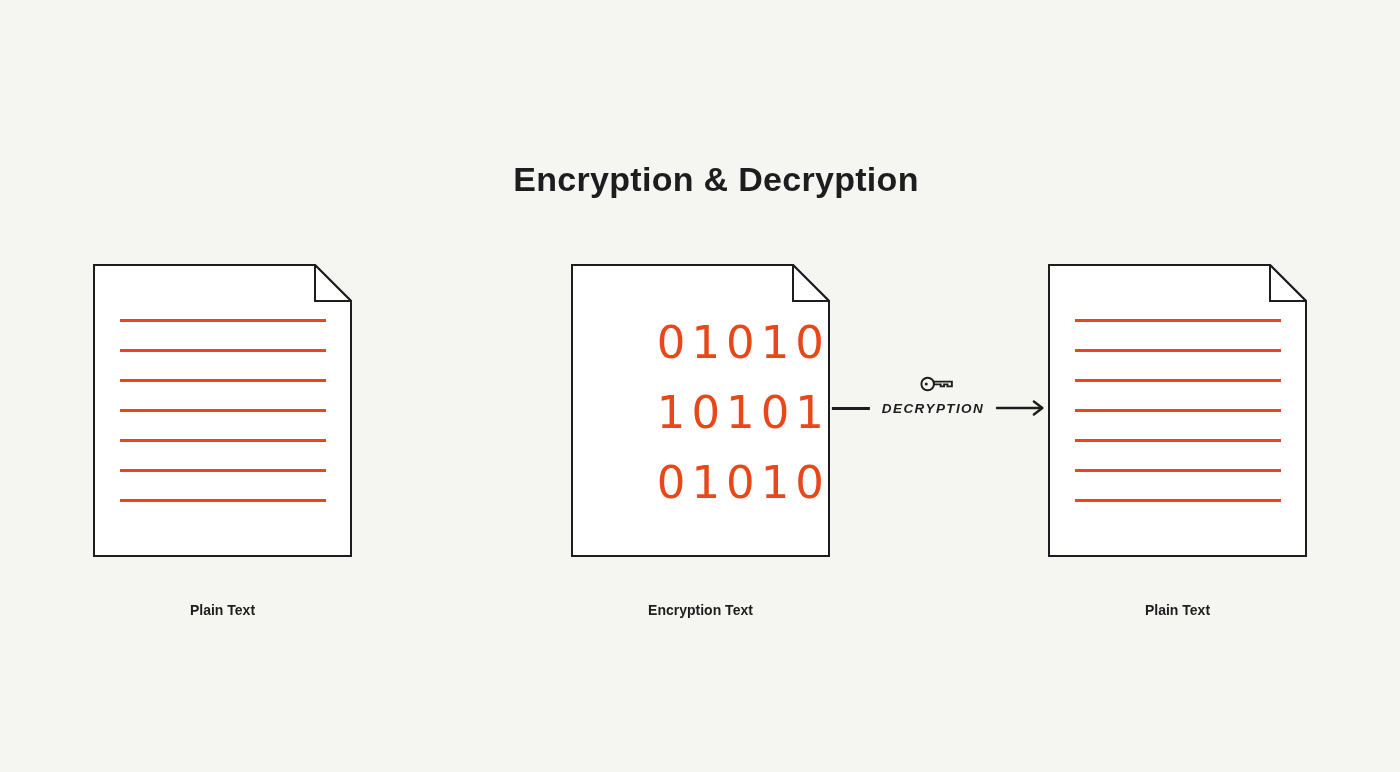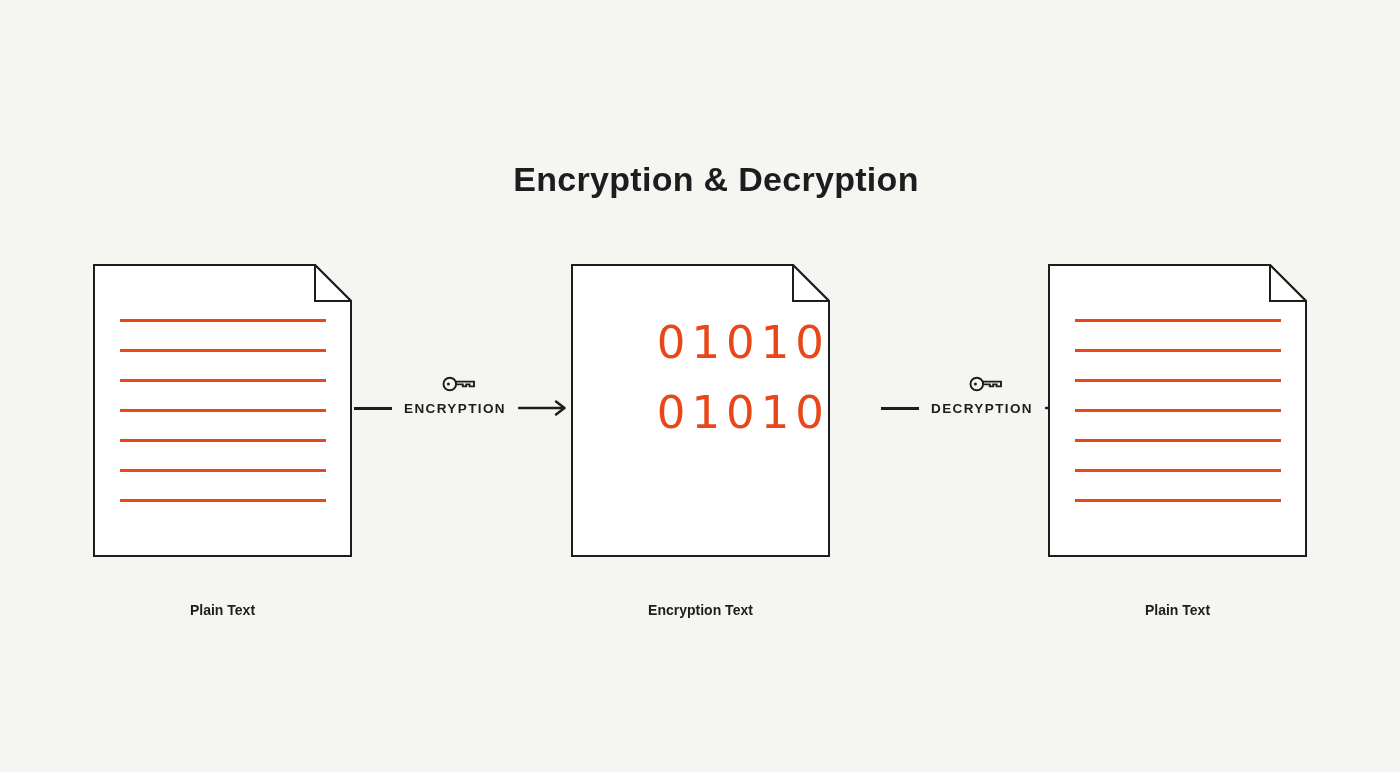--- a/index.html
+++ b/index.html
@@ -75,21 +75,21 @@
   .connector {
     position: absolute;
     top: 374px;
     transform: translateX(-50%);
     display: flex;
     flex-direction: column;
     align-items: center;
     color: var(--ink, #1D1D1F);
   }
   .connector.c1 { left: 461px; }
-  .connector.c2 { left: 988px; }
+  .connector.c2 { left: 939px; font-style: italic; }
 
   .key-svg { display: block; margin-bottom: 5px; }
   .key-svg .stroke { fill: none; stroke: currentColor; stroke-width: 1.9; stroke-linejoin: miter; }
   .key-svg .dot { fill: currentColor; }
 
   .connector-row {
     display: flex;
     align-items: center;
     gap: 12px;
     height: 18px;
@@ -141,43 +141,29 @@
         <div class="rule-line"></div>
         <div class="rule-line"></div>
         <div class="rule-line"></div>
         <div class="rule-line"></div>
         <div class="rule-line"></div>
         <div class="rule-line"></div>
         <div class="rule-line"></div>
       </div>
   </div>
 
-  <div class="connector c1">
-    <svg class="key-svg" width="40" height="20" viewBox="0 0 40 20">
-      <circle class="stroke" cx="8.8" cy="10" r="6.3"></circle>
-      <circle class="dot" cx="7.4" cy="10" r="1.5"></circle>
-      <path class="stroke" d="M15,7.6 H33 V12.4 H28.6 V10.4 H25.2 V12.4 H21.8 V10.4 H15 Z"></path>
-    </svg>
-    <div class="connector-row">
-      <div class="dash"></div>
-      <span class="connector-label">ENCRYPTION</span>
-      <svg class="arrow-svg" width="50" height="16" viewBox="0 0 50 16">
-        <line x1="1" y1="8" x2="46" y2="8"></line>
-        <polyline points="38,1.5 46.5,8 38,14.5"></polyline>
-      </svg>
-    </div>
-  </div>
 
   <div class="doc" style="left:571px">
     <svg class="doc-shape" viewBox="0 0 259 293">
       <path d="M1,1 H222 L258,37 V292 H1 Z"></path>
       <path d="M222,1 V37 H258 Z"></path>
     </svg>
     <div class="doc-binary">
         <div class="binary-row">01010</div>
+        <div class="binary-row">10101</div>
         <div class="binary-row">01010</div>
       </div>
   </div>
 
   <div class="connector c2">
     <svg class="key-svg" width="40" height="20" viewBox="0 0 40 20">
       <circle class="stroke" cx="8.8" cy="10" r="6.3"></circle>
       <circle class="dot" cx="7.4" cy="10" r="1.5"></circle>
       <path class="stroke" d="M15,7.6 H33 V12.4 H28.6 V10.4 H25.2 V12.4 H21.8 V10.4 H15 Z"></path>
     </svg>

